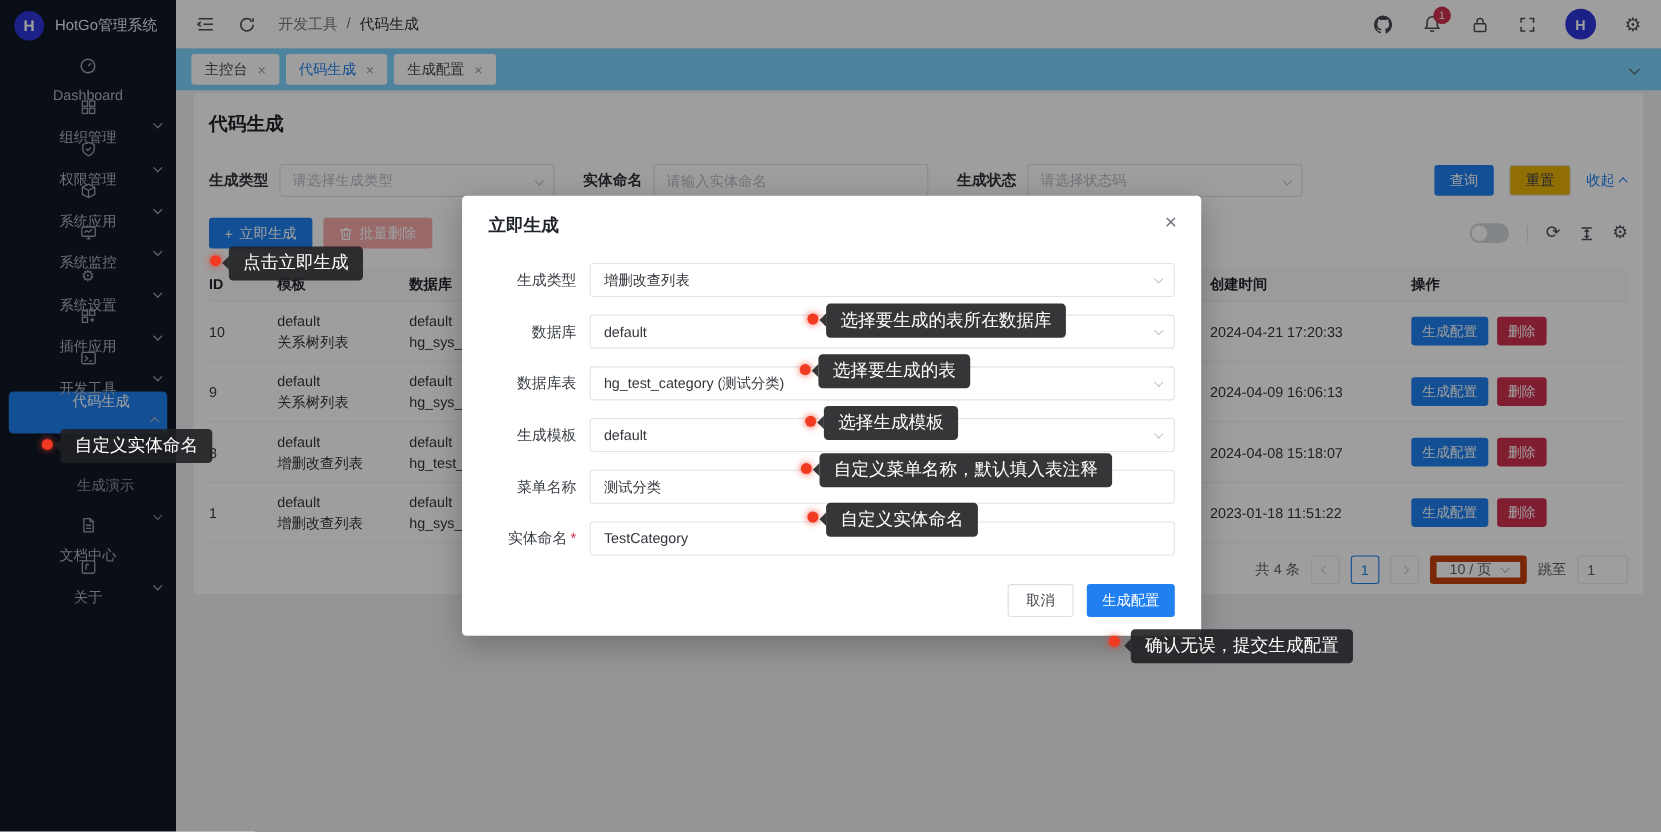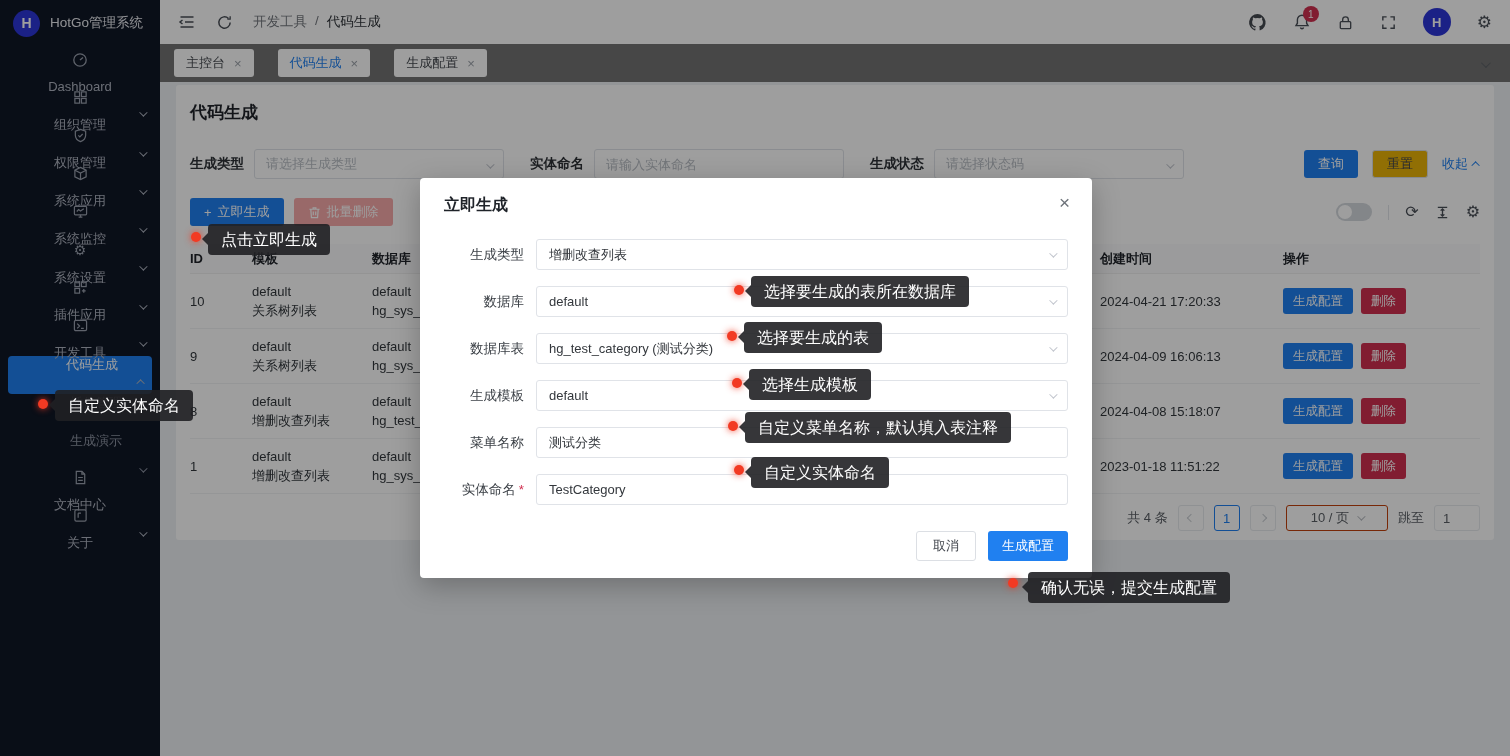--- a/index.html
+++ b/index.html
@@ -40,22 +40,22 @@
   .tb-right { margin-left:auto; display:flex; align-items:center; gap:26px; }
   .tb-right .tb-icon { margin-right:0; }
   .bell-wrap { position:relative; }
   .badge { position:absolute; top:-7px; right:-8px; min-width:16px; height:16px; border-radius:8px;
     background:#d03050; color:#fff; font-size:10px; display:flex; align-items:center; justify-content:center; padding:0 4px; }
   .avatar { width:28px; height:28px; border-radius:50%; background:#2d36d8; color:#fff;
     display:flex; align-items:center; justify-content:center; font-size:13px; font-weight:bold; cursor:pointer; }
   .gear-glyph { font-size:17px; line-height:1; }
 
   
-  .tabbar { position:absolute; left:160px; top:44px; width:1350px; height:38px; background:#737373;
-    display:flex; align-items:center; gap:24px; padding:0 14px; }
+  .tabbar { position:absolute; left:160px; top:44px; width:1350px; height:38px; background:#7dd3fc;
+    display:flex; align-items:center; gap:6px; padding:0 14px; }
   .tab { background:#fff; height:28px; display:flex; align-items:center; gap:9px; padding:0 12px;
     border-radius:3px; color:#45494f; font-size:13px; cursor:pointer; }
   .tab.active { color:#2080f0; }
   .tab-close { color:#9aa0a8; font-size:13px; line-height:1; }
   .tabbar-end { margin-left:auto; color:#5b6066; padding-right:8px; }
 
   
   .content { position:absolute; left:160px; top:82px; width:1350px; height:674px; padding:3px 16px; }
   .card { background:#fff; border-radius:3px; height:455px; padding:0 14px; position:relative; }
   .page-title { font-size:17px; font-weight:600; color:#1f2329; padding-top:16px; }
@@ -89,22 +89,22 @@
   .cell2 span { display:block; line-height:19px; }
   .row-actions { display:flex; gap:8px; }
   .btn-sm { height:26px; padding:0 10px; font-size:12.5px; border-radius:3px; border:none; color:#fff; cursor:pointer; font-family:inherit; }
   .btn-sm.cfg { background:#2080f0; }
   .btn-sm.del { background:#d03050; }
 
   .pagination { display:flex; align-items:center; justify-content:flex-end; gap:10px; margin-top:11px; color:#5b6066; }
   .pg-btn { width:26px; height:26px; border:1px solid #e7eaee; border-radius:3px; background:#fff;
     display:flex; align-items:center; justify-content:center; color:#c9cdd3; cursor:default; }
   .pg-btn.current { border-color:#2080f0; color:#2080f0; font-size:13px; cursor:pointer; }
-  .pg-select { height:26px; border:1px solid #c2410c; border-radius:3px; background:#fff; display:flex;
-    align-items:center; gap:8px; padding:0 24px; color:#5b6066; cursor:pointer; }
+  .pg-select { height:26px; border:6px solid #c2410c; border-radius:3px; background:#fff; display:flex;
+    align-items:center; gap:8px; padding:0 12px; color:#5b6066; cursor:pointer; }
   .pg-select .chev { color:#b6bac0; }
   .pg-jump { width:46px; height:26px; border:1px solid #e7eaee; border-radius:3px; padding:0 8px;
     font-size:13px; color:#5b6066; outline:none; font-family:inherit; }
 
   
   .overlay { position:absolute; inset:0; background:rgba(0,0,0,.38); z-index:5; }
   .modal { position:absolute; left:420px; top:178px; width:672px; height:400px; background:#fff;
     border-radius:4px; z-index:10; padding:17px 24px; box-shadow:0 8px 28px rgba(0,0,0,.25); }
   .modal-title { font-size:16px; font-weight:600; color:#1f2329; }
   .modal-close { position:absolute; right:22px; top:14px; font-size:19px; color:#6e737a; cursor:pointer; }

